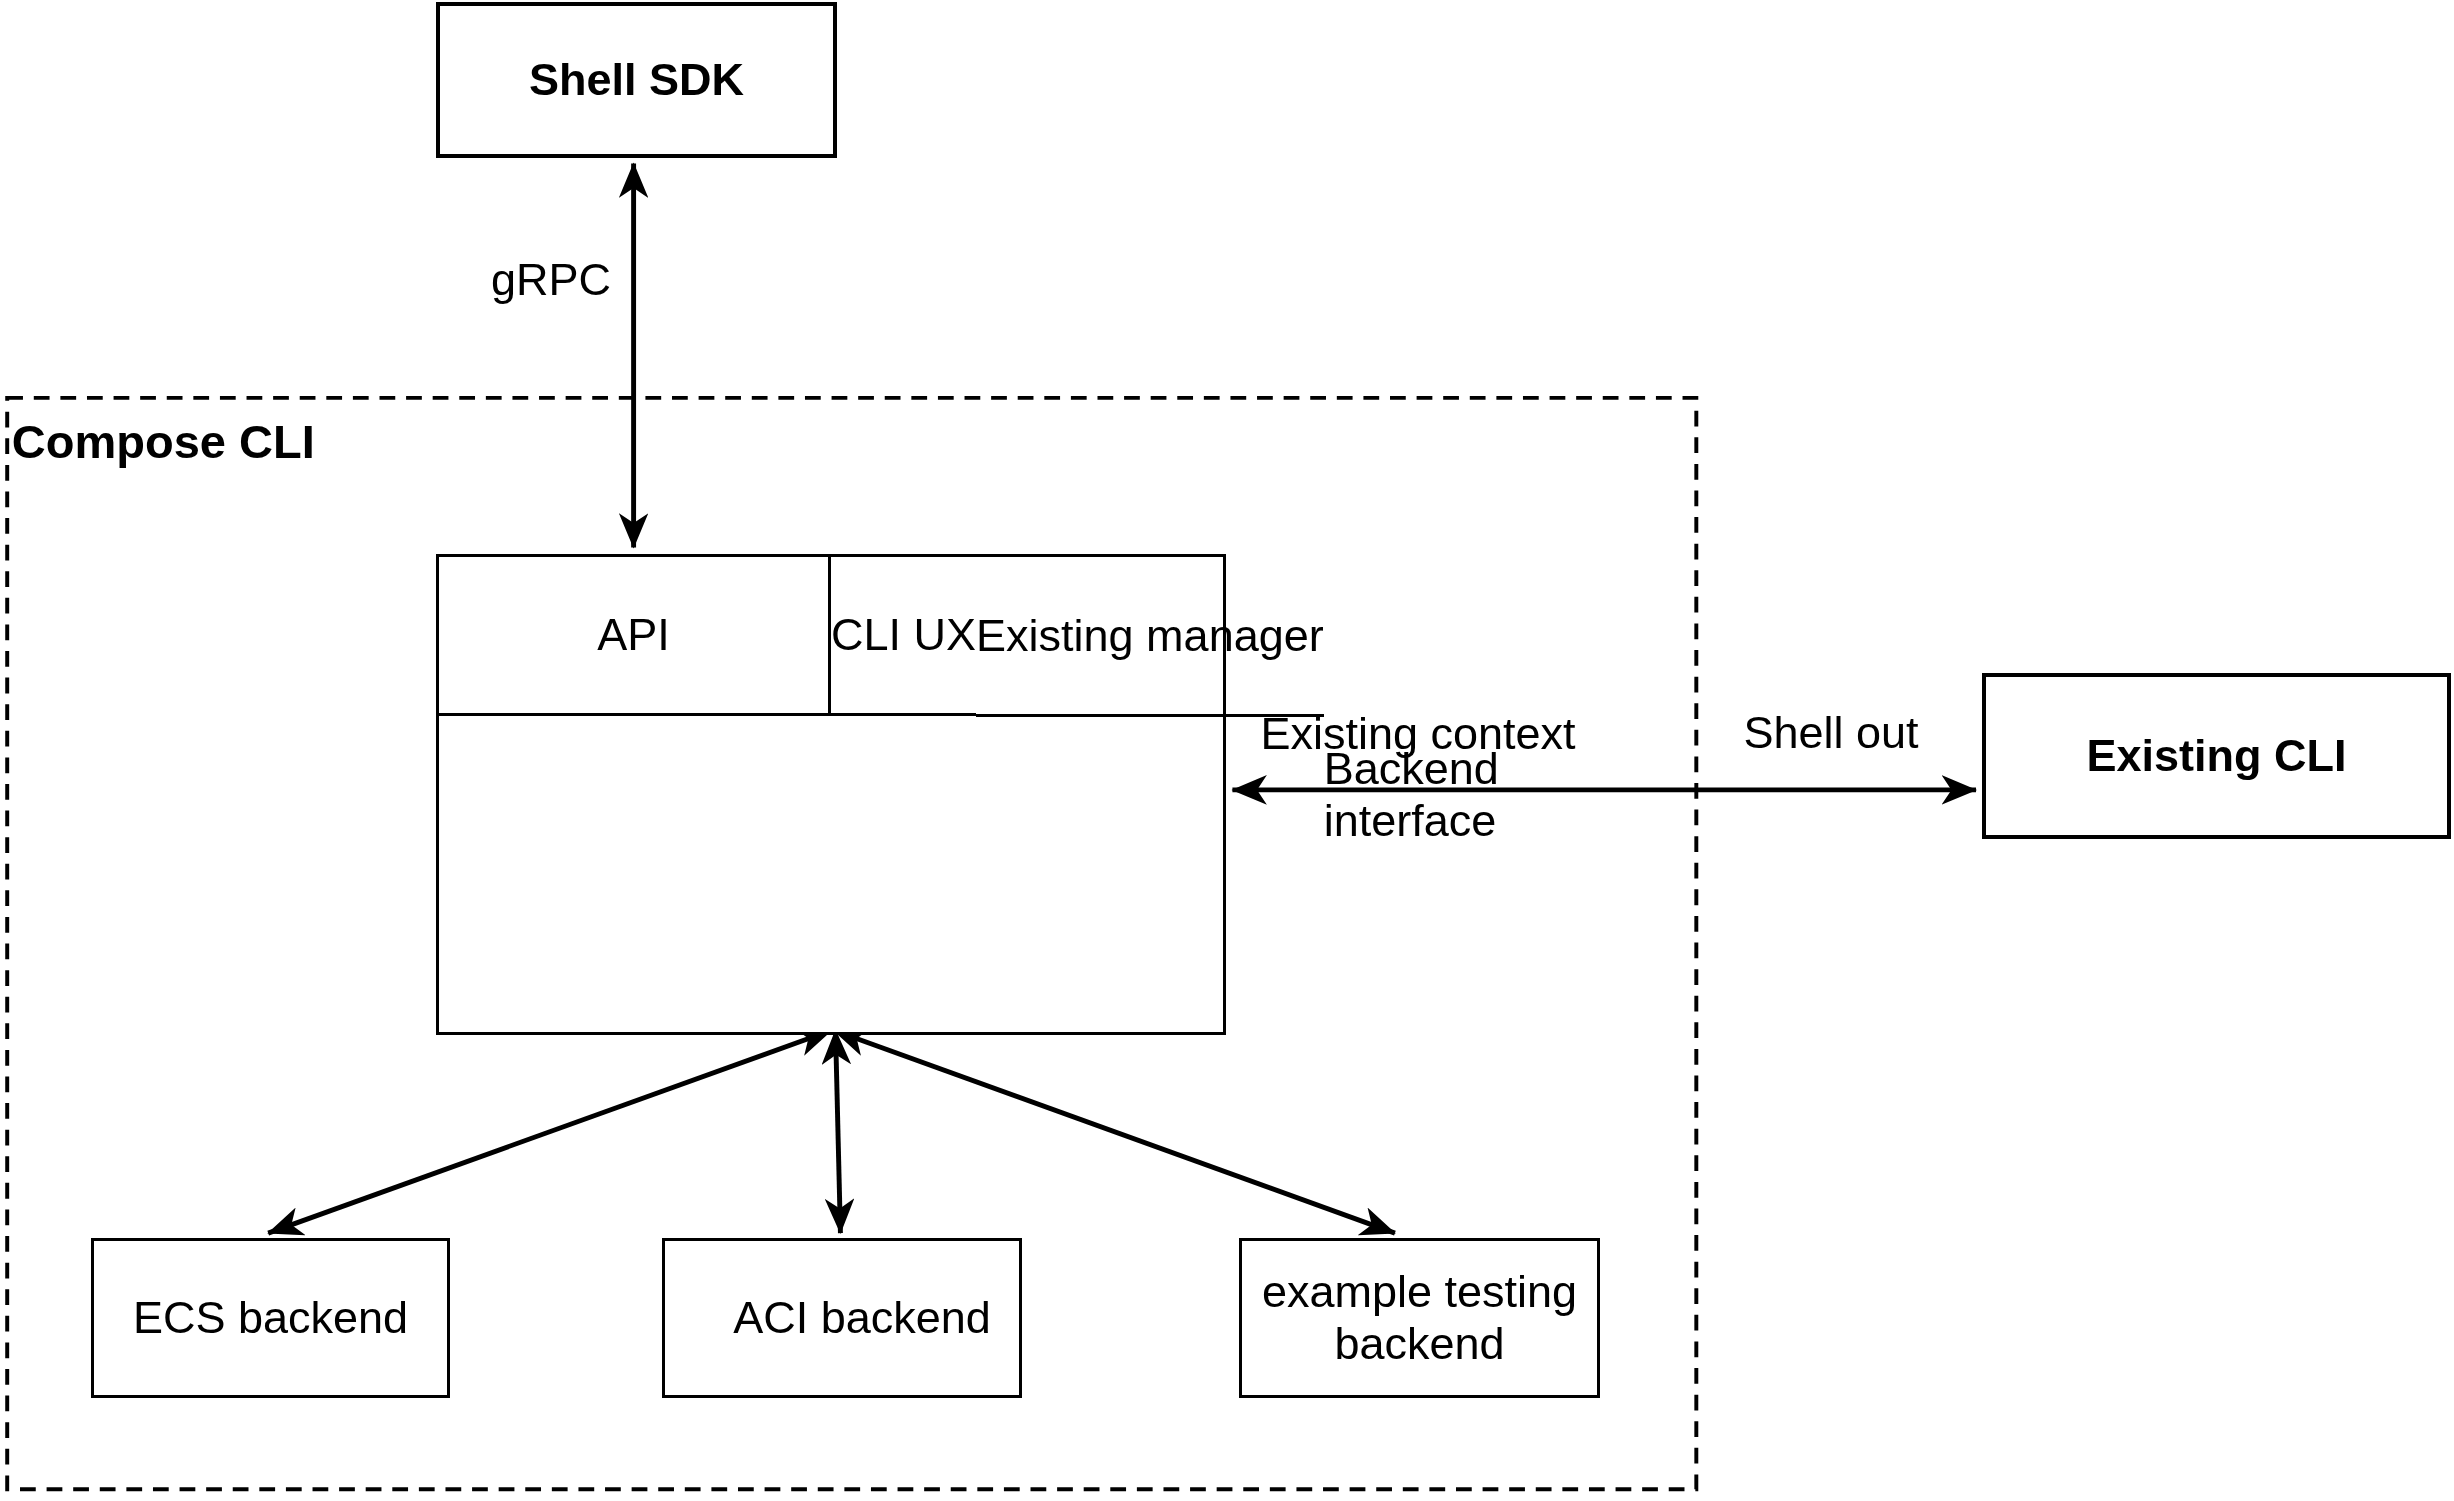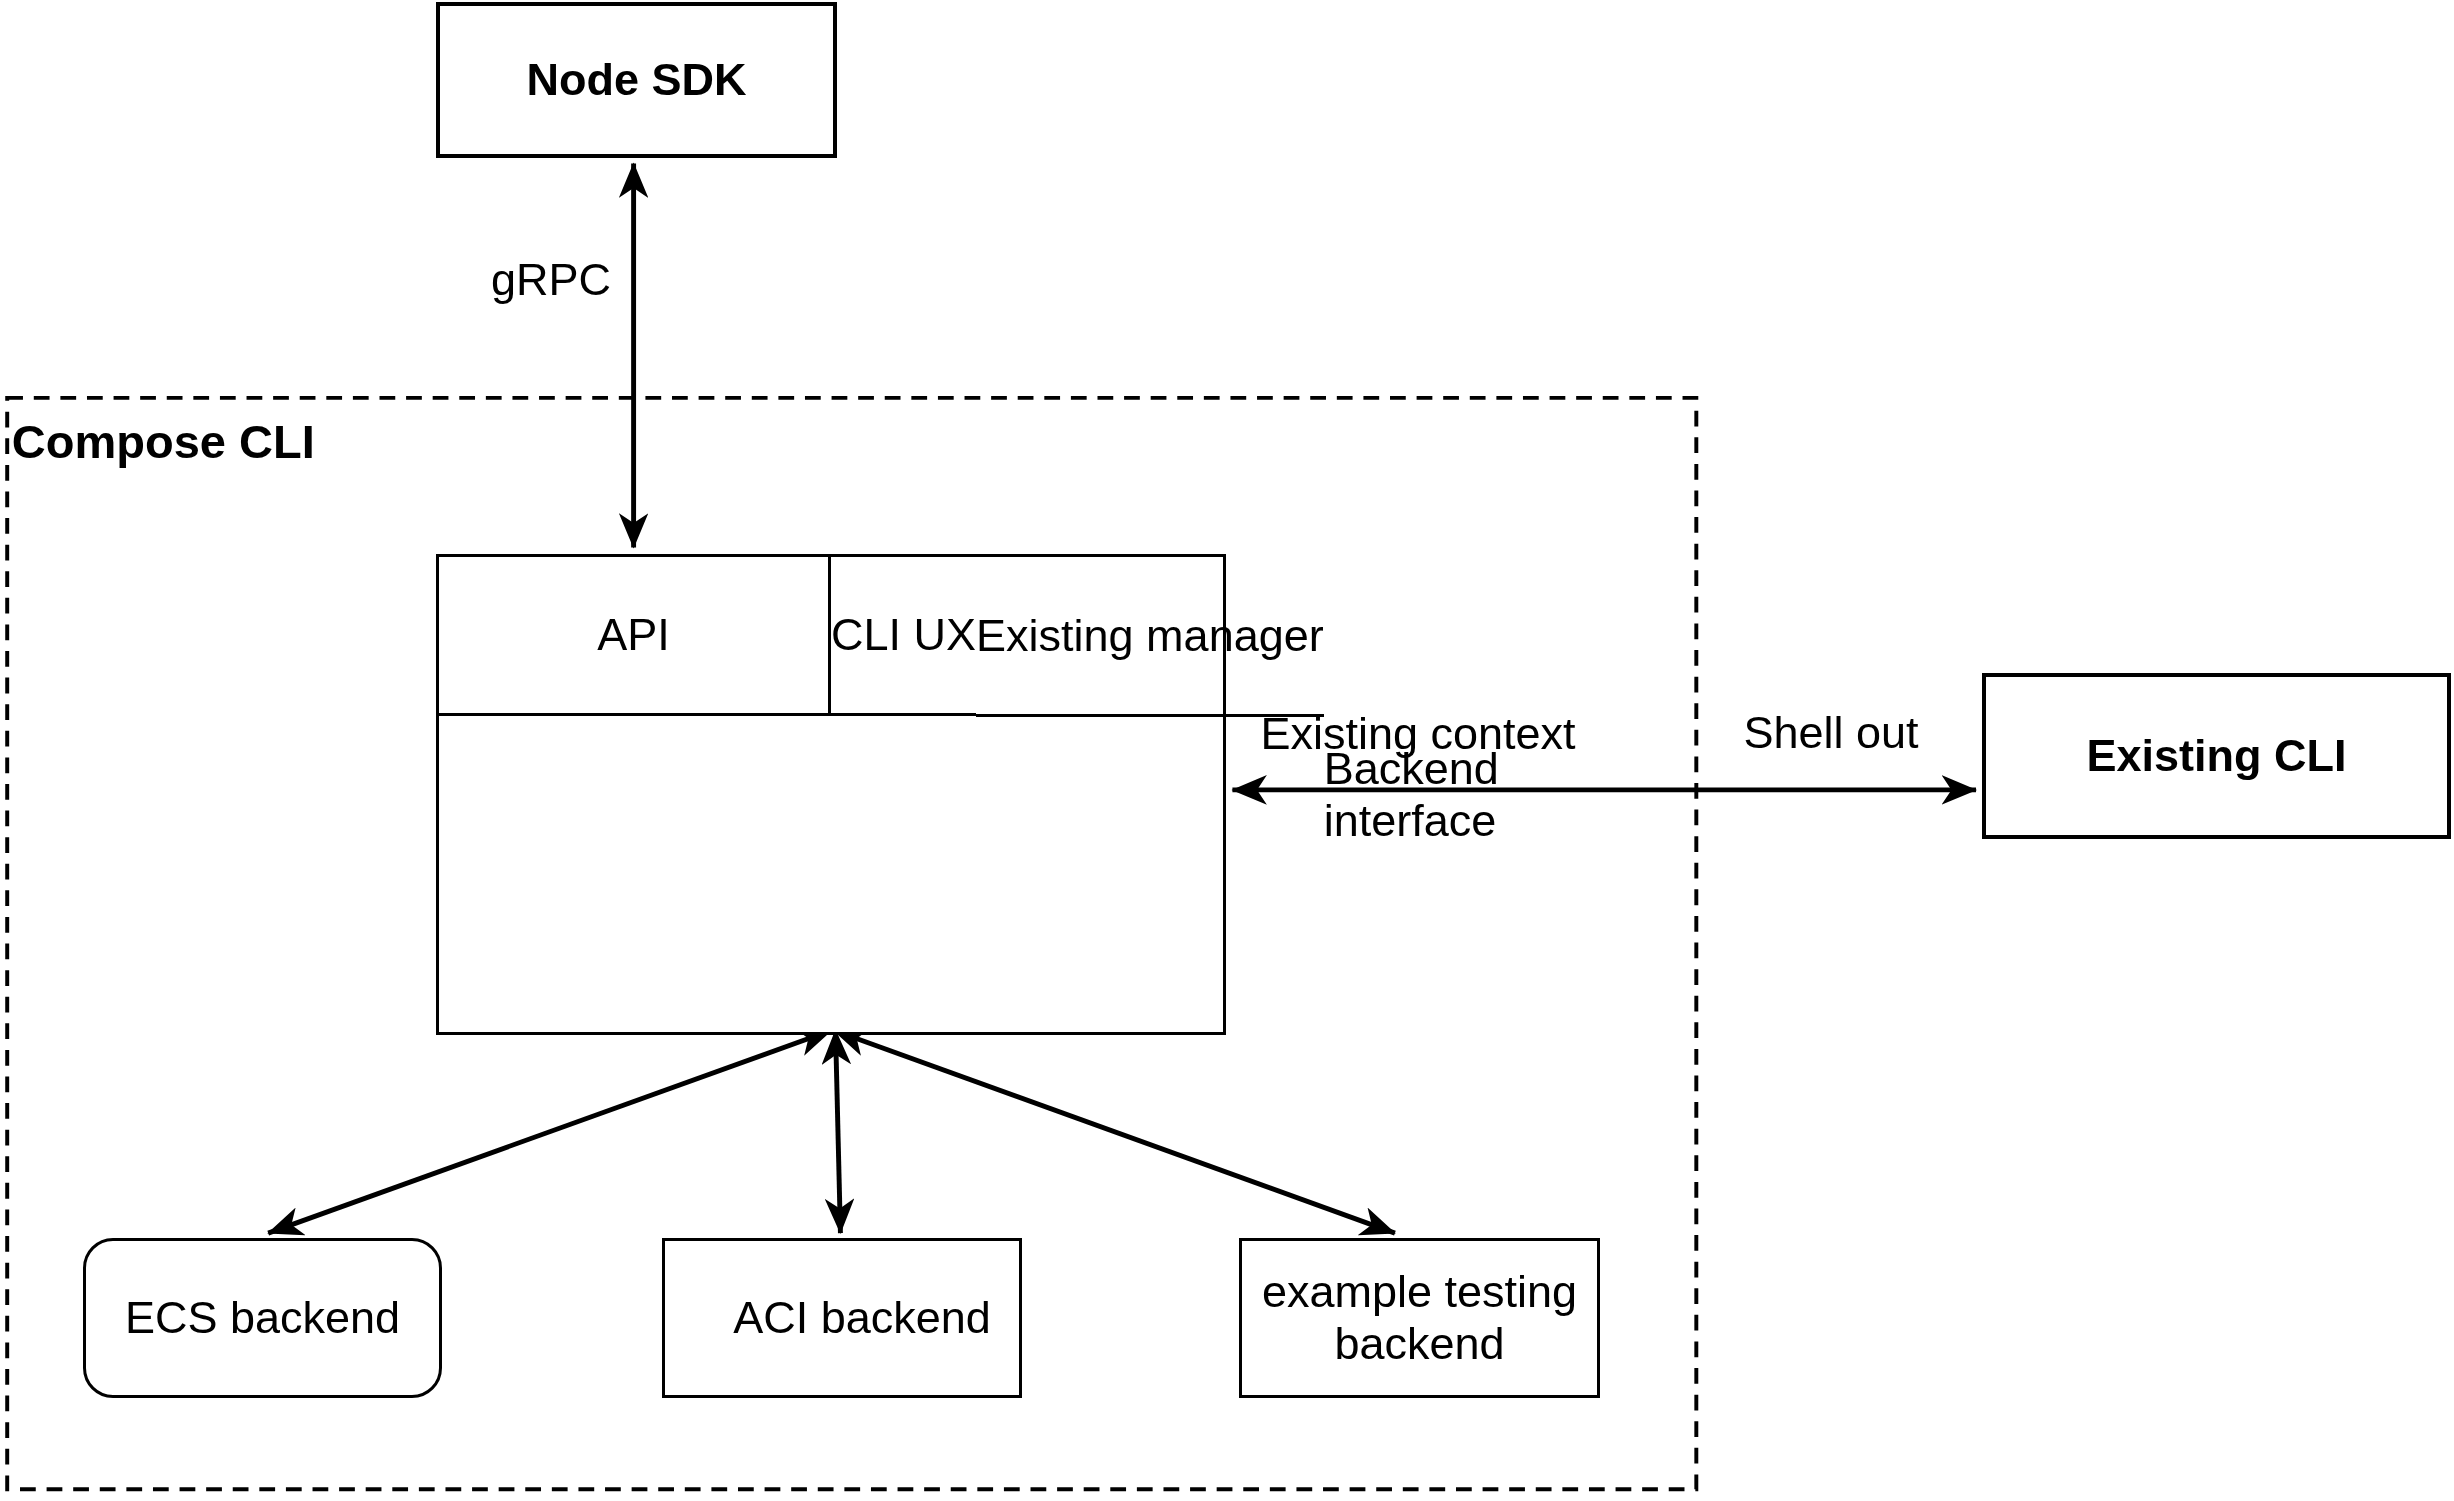--- a/index.html
+++ b/index.html
@@ -34,21 +34,21 @@
     text-align: center;
     font-size: 45px;
     line-height: 1.15;
   }
   .node.emph {
     border-width: 4.9px;
     font-weight: bold;
   }
   #node-sdk       { left: 436px;  top: 2px;    width: 401px; height: 156px; }
   #existing-cli   { left: 1982px; top: 673px;  width: 469px; height: 166px; }
-  #ecs-backend    { left: 83px;   top: 1238px; width: 359px; height: 160px; border-radius: 30px; }
+  #ecs-backend    { left: 91px;   top: 1238px; width: 359px; height: 160px; }
   #aci-backend    { left: 662px;  top: 1238px; width: 360px; height: 160px; padding-left: 40px; }
   #example-backend{ left: 1239px; top: 1238px; width: 361px; height: 160px; padding: 0 13.8px; }
 
   
   #core-stack {
     position: absolute;
     left: 436px; top: 554px;
     width: 790px; height: 481px;
     box-sizing: border-box;
     border: 3.9px solid #000000;
@@ -129,21 +129,21 @@
     <line x1="844" y1="1046" x2="272" y2="1252" stroke="#000000" stroke-width="5" marker-start="url(#arrowhead)" marker-end="url(#arrowhead)"></line>
 
     <line x1="848" y1="1046" x2="853" y2="1252" stroke="#000000" stroke-width="5" marker-start="url(#arrowhead)" marker-end="url(#arrowhead)"></line>
 
     <line x1="846" y1="1046" x2="1416" y2="1252" stroke="#000000" stroke-width="5" marker-start="url(#arrowhead)" marker-end="url(#arrowhead)"></line>
   </svg>
 
   <div id="compose-cli-label">Compose CLI</div>
 
   <div class="node emph" id="node-sdk">
-    <span>Node SDK</span>
+    <span>Shell SDK</span>
   </div>
 
   <div id="core-stack">
     <div id="core-top-row">
       <div id="cell-api">
         <span>API</span>
       </div>
       <div id="cell-cli-ux">
         <span>CLI UX</span>
       </div>

